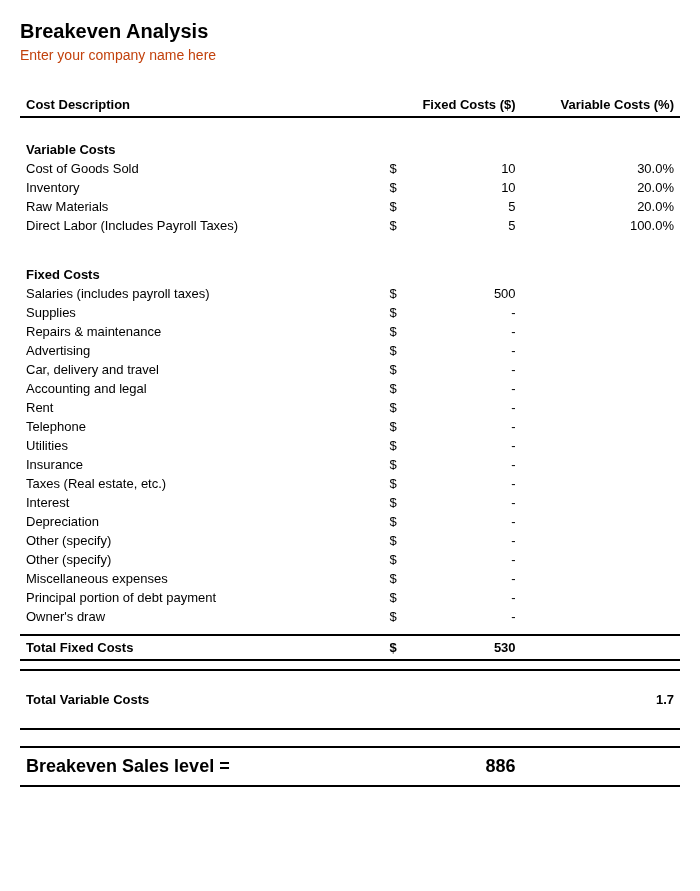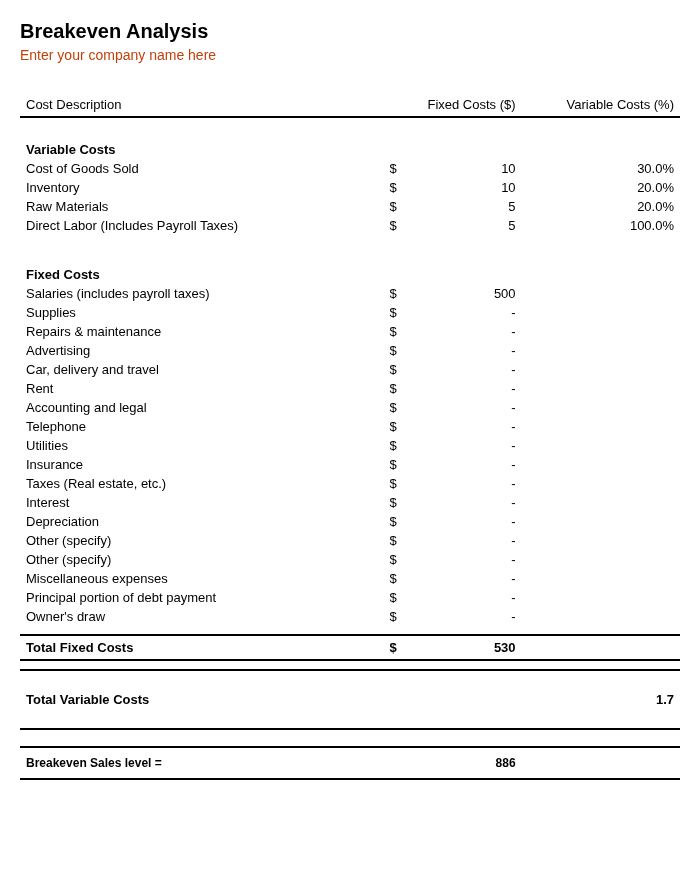--- a/index.html
+++ b/index.html
@@ -21,21 +21,21 @@
       font-size: 14px;
       color: #c2410c;
       margin-bottom: 30px;
     }
     table {
       width: 100%;
       border-collapse: collapse;
     }
     th {
       text-align: left;
-      font-weight: normal;
+      font-weight: bold;
       padding: 4px 6px;
       border-bottom: 2px solid #000;
       font-size: 13px;
     }
     th.right {
       text-align: right;
     }
     td {
       padding: 2px 6px;
       font-size: 13px;
@@ -58,21 +58,21 @@
       padding: 4px 6px;
     }
     .total-row2 td {
       font-weight: bold;
       border-top: 2px solid #000;
       border-bottom: 2px solid #000;
       padding: 21px 6px;
     }
     .breakeven-row td {
       font-weight: bold;
-      font-size: 12px;
+      font-size: 18px;
       padding: 8px 6px;
       border-top: 2px solid #000;
       border-bottom: 2px solid #000;
     }
     .col-desc { width: 54%; }
     .col-dollar { width: 4%; }
     .col-fixed { width: 18%; text-align: right; }
     .col-variable { width: 24%; text-align: right; }
   </style>
 </head>
@@ -154,27 +154,27 @@
         <td class="right">-</td>
         <td class="right"></td>
       </tr>
       <tr>
         <td>Car, delivery and travel</td>
         <td class="right">$</td>
         <td class="right">-</td>
         <td class="right"></td>
       </tr>
       <tr>
+        <td>Accounting and legal</td>
+        <td class="right">$</td>
+        <td class="right">-</td>
+        <td class="right"></td>
+      </tr>
+      <tr>
         <td>Rent</td>
-        <td class="right">$</td>
-        <td class="right">-</td>
-        <td class="right"></td>
-      </tr>
-      <tr>
-        <td>Accounting and legal</td>
         <td class="right">$</td>
         <td class="right">-</td>
         <td class="right"></td>
       </tr>
       <tr>
         <td>Telephone</td>
         <td class="right">$</td>
         <td class="right">-</td>
         <td class="right"></td>
       </tr>

